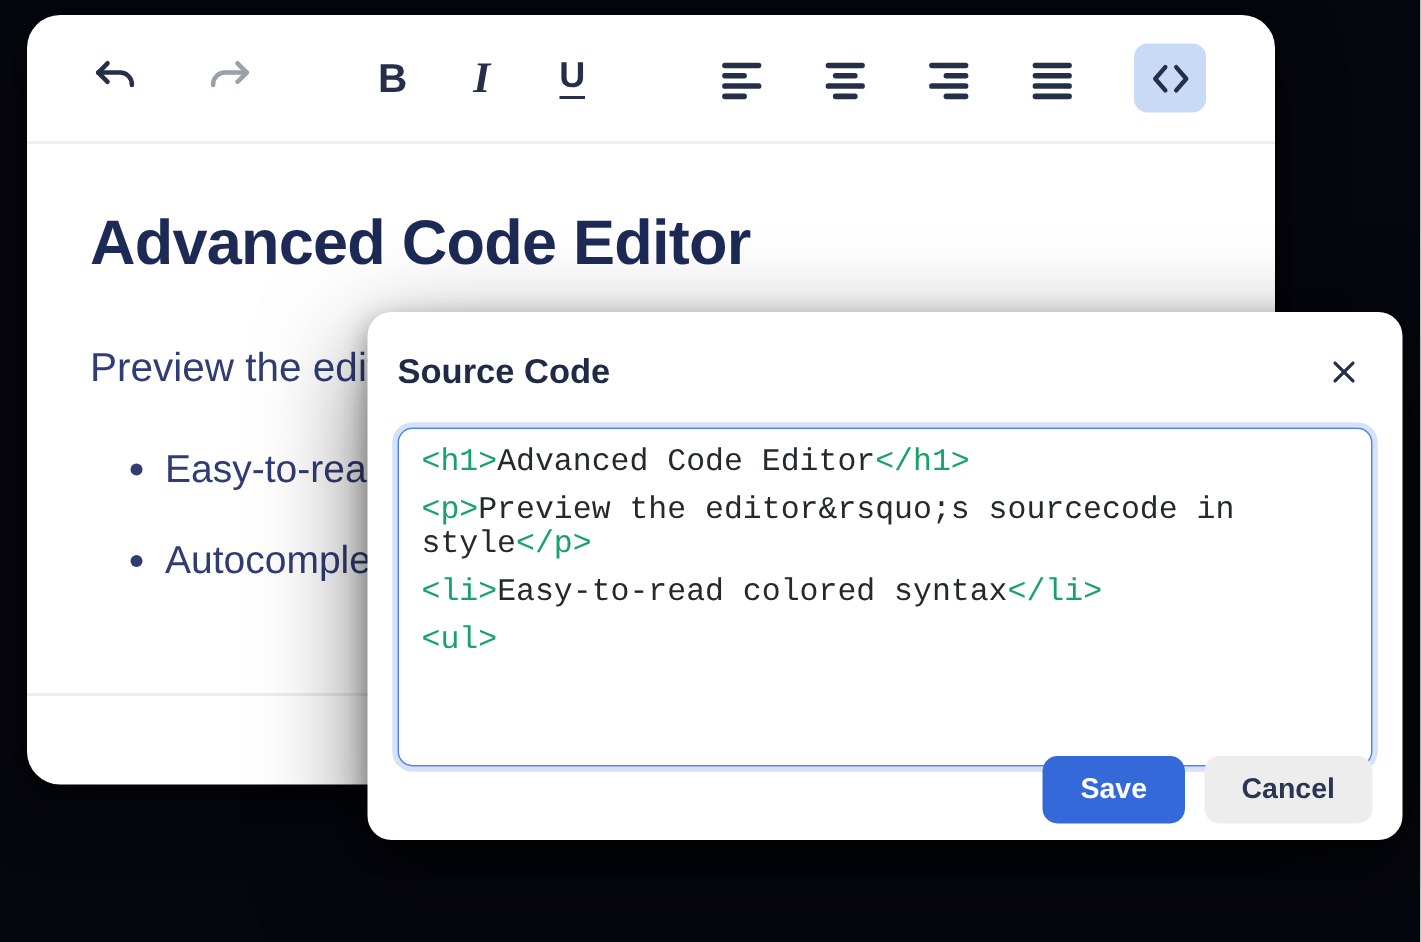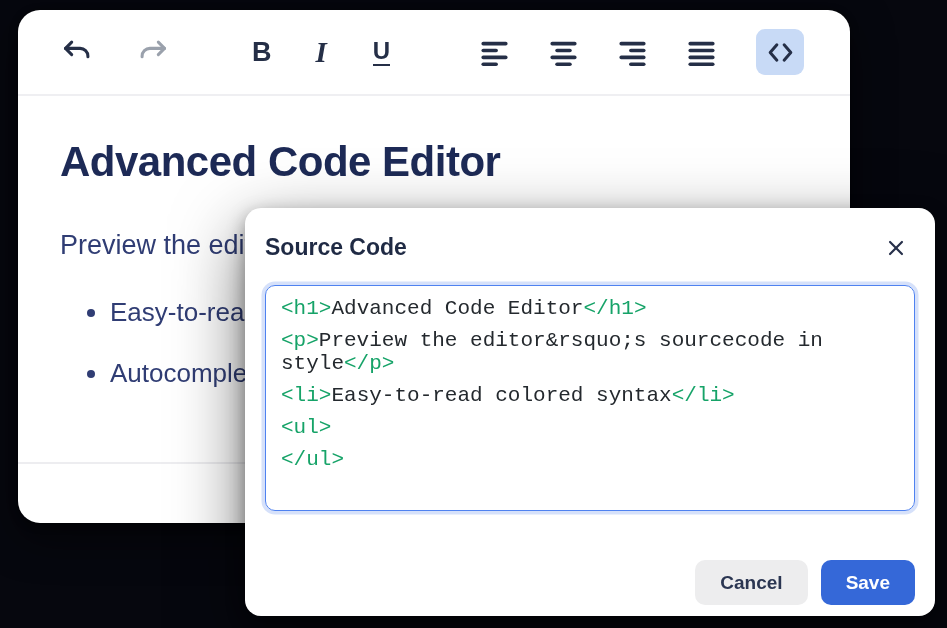--- a/index.html
+++ b/index.html
@@ -43,21 +43,21 @@
   .doc{padding:32px 42px 0;height:368px;border-bottom:2px solid #ededf0;}
   .doc h1{font-size:42px;font-weight:800;color:var(--doc-navy);letter-spacing:-.5px;margin-top:10px;}
   .doc p{font-size:27px;color:var(--doc-indigo);margin-top:44px;}
   .doc ul{margin-top:36px;padding-left:50px;}
   .doc li{font-size:26px;color:var(--doc-indigo);margin-bottom:30px;}
   .doc li::marker{color:var(--doc-indigo);}
   .doc-footer{height:57px;}
 
   
   .modal{
-    position:absolute;left:245px;top:208px;width:690px;height:408px;z-index:10;
+    position:absolute;left:245px;top:208px;width:690px;height:352px;z-index:10;
     background:#fff;border-radius:16px;
     box-shadow:0 24px 70px rgba(0,0,0,.55), 0 6px 18px rgba(0,0,0,.35);
   }
   .modal-header{display:flex;align-items:center;justify-content:space-between;padding:26px 26px 24px 20px;}
   .modal-title{font-size:23px;font-weight:600;color:#1f2a44;}
   .modal-close{background:transparent;border:none;cursor:pointer;color:#27304a;display:flex;padding:2px;}
   .code-box{
     margin:0 20px;height:226px;
     border:1.5px solid var(--focus-border);border-radius:10px;
     box-shadow:0 0 0 3.5px #d6e1fa;
@@ -158,22 +158,21 @@
             <path d="M18.5 5.5 L5.5 18.5"></path>
           </svg>
       </button>
     </div>
 
     <div class="code-box">
         <div class="code-line"><span class="tag">&lt;h1&gt;</span><span class="txt">Advanced Code Editor</span><span class="tag">&lt;/h1&gt;</span></div>
         <div class="code-line"><span class="tag">&lt;p&gt;</span><span class="txt">Preview the editor&amp;rsquo;s sourcecode in style</span><span class="tag">&lt;/p&gt;</span></div>
         <div class="code-line"><span class="tag">&lt;li&gt;</span><span class="txt">Easy-to-read colored syntax</span><span class="tag">&lt;/li&gt;</span></div>
         <div class="code-line"><span class="tag">&lt;ul&gt;</span></div>
-        <div class="code-line"><span class="tag">&lt;/ul&gt;</span></div>
       </div>
 
     <div class="modal-footer">
+      <button class="btn btn-save">Save</button>
       <button class="btn btn-cancel">Cancel</button>
-      <button class="btn btn-save">Save</button>
     </div>
   </div>
 
 </div>
 
 </body></html>

